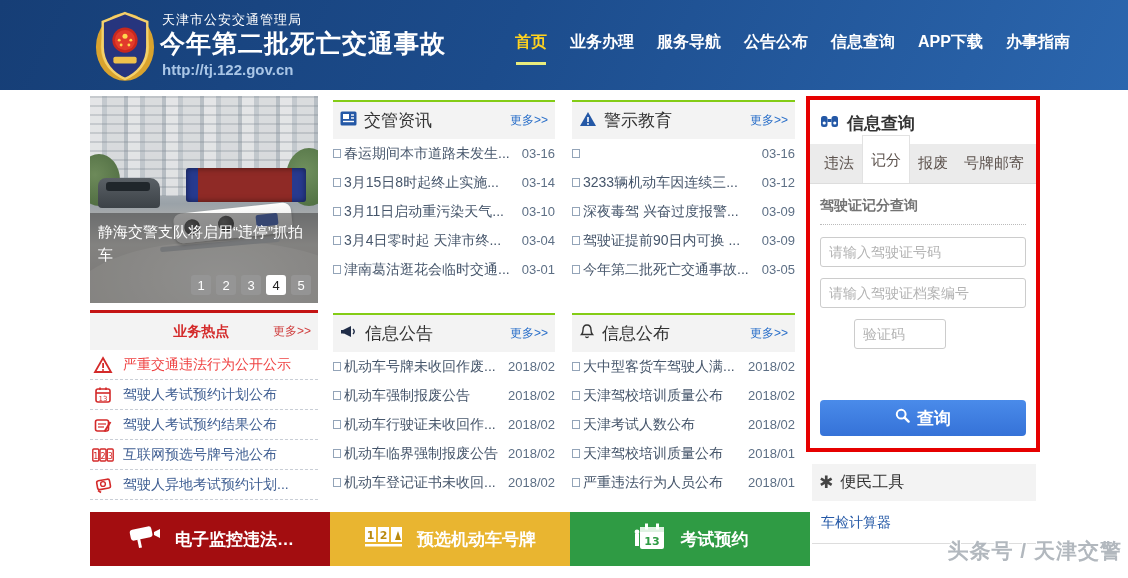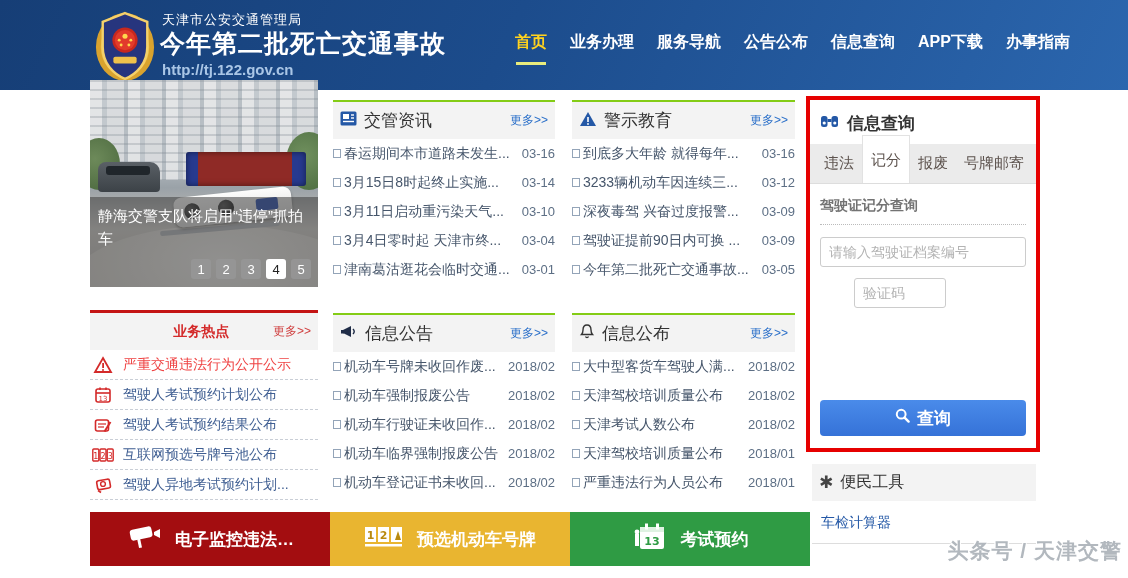--- a/index.html
+++ b/index.html
@@ -14,21 +14,21 @@
   .agency { position:absolute; left:162px; top:11px; color:#fff; font-size:13px; letter-spacing:1px; }
   .site-title { position:absolute; left:160px; top:27px; color:#fff; font-size:25px; font-weight:bold; letter-spacing:1px; }
   .site-url { position:absolute; left:162px; top:61px; color:#aac6e6; font-size:15px;font-weight:bold; }
   .nav { position:absolute; left:515px; top:32px; display:flex; gap:23px; }
   .nav-item { color:#fff; font-size:16px; font-weight:bold; position:relative; cursor:pointer; white-space:nowrap; }
   .nav-item.active { color:#ffd21e; }
   .nav-item.active::after { content:""; position:absolute; left:50%; transform:translateX(-50%);
     top:30px; width:30px; height:3px; background:#e9ec7d; }
 
   
-  .carousel { position:absolute; left:90px; top:80px; width:228px; height:207px; overflow:hidden; background:#9aa3a9; }
+  .carousel { position:absolute; left:90px; top:96px; width:228px; height:207px; overflow:hidden; background:#9aa3a9; }
   .c-img { position:absolute; inset:0;
     background:linear-gradient(180deg,#ccd0d4 0%,#c2c7cb 20%,#b4bac0 40%,#9aa2a8 52%,#a8abac 58%,#d6d4d0 72%,#cac7c2 88%,#bdbab5 100%); }
   .c-buildings { position:absolute; left:0; top:0; right:0; height:100px;
     background:
       repeating-linear-gradient(180deg, rgba(110,120,130,.28) 0 2px, transparent 2px 9px),
       repeating-linear-gradient(90deg, #e9eaeb 0 12px, #c3c9ce 12px 17px, #dddfe1 17px 34px, #b6bdc3 34px 38px); opacity:.85; }
   .c-tree-l { position:absolute; left:-12px; top:58px; width:42px; height:52px; border-radius:50%;
     background:radial-gradient(circle at 40% 40%, #6d8a5a, #49663c); }
   .c-tree-r { position:absolute; right:-14px; top:52px; width:46px; height:58px; border-radius:50%;
     background:radial-gradient(circle at 40% 40%, #70905e, #4a6a3e); }
@@ -279,21 +279,20 @@
             <path d="M9 1 L17 15 H1 Z" fill="#2458a6"></path>
             <rect x="8.2" y="6" width="1.6" height="5" fill="#fff"></rect>
             <circle cx="9" cy="13" r="0.9" fill="#fff"></circle>
           </svg>
       </span>
       <span class="news-title">警示教育</span>
       <span class="more">更多&gt;&gt;</span>
     </div>
     <div class="news-item">
         <span class="bullet"></span>
-        <span class="news-text">到底多大年龄 就得每年...</span>
         <span class="news-date">03-16</span>
       </div>
     <div class="news-item">
         <span class="bullet"></span>
         <span class="news-text">3233辆机动车因连续三...</span>
         <span class="news-date">03-12</span>
       </div>
     <div class="news-item">
         <span class="bullet"></span>
         <span class="news-text">深夜毒驾 兴奋过度报警...</span>
@@ -402,20 +401,21 @@
       <span class="qp-title">信息查询</span>
     </div>
     <div class="tabs">
       <span class="tab">违法</span>
       <span class="tab active">记分</span>
       <span class="tab">报废</span>
       <span class="tab">号牌邮寄</span>
     </div>
     <div class="qp-form">
       <div class="form-title">驾驶证记分查询</div>
+      <input class="inp" type="text" placeholder="请输入驾驶证号码" style="">
       <input class="inp" type="text" placeholder="请输入驾驶证档案编号" style="">
       <input class="inp captcha" type="text" placeholder="验证码" style="">
     </div>
     <button class="query-btn">
       <span>
         <svg width="15" height="15" viewBox="0 0 15 15">
             <circle cx="6.2" cy="6.2" r="4.4" fill="none" stroke="#fff" stroke-width="2"></circle>
             <line x1="9.6" y1="9.6" x2="13.6" y2="13.6" stroke="#fff" stroke-width="2.4" stroke-linecap="round"></line>
           </svg>
       </span>

